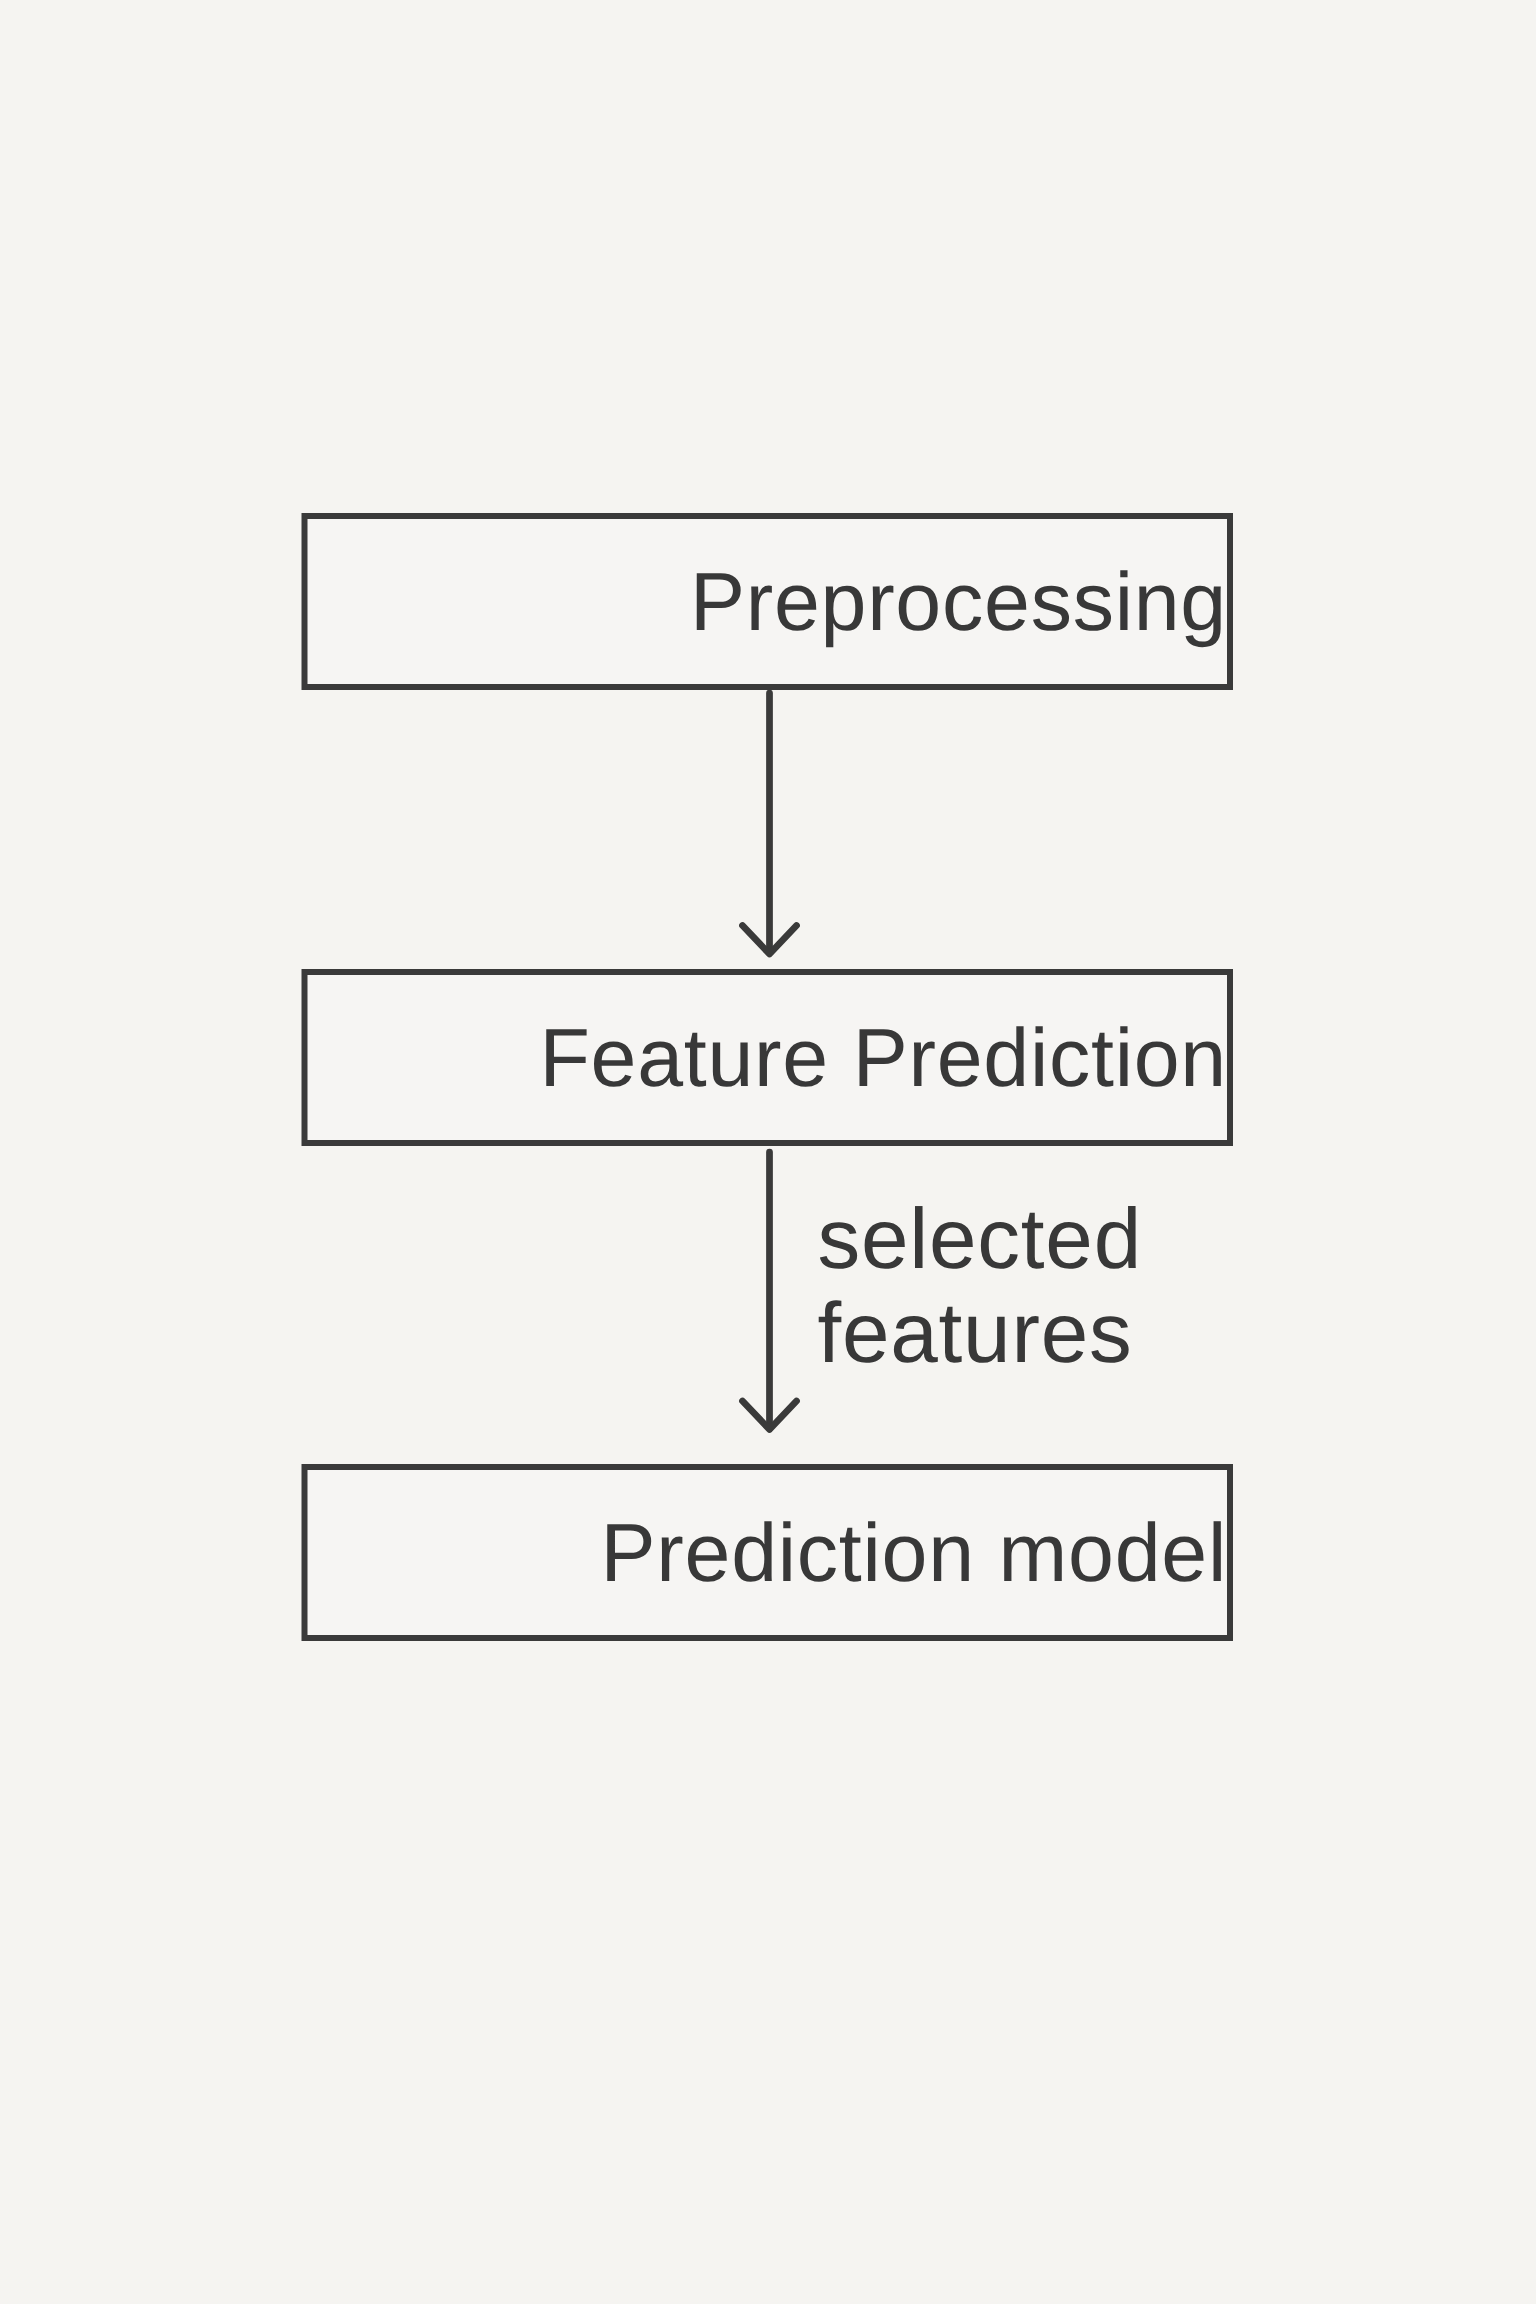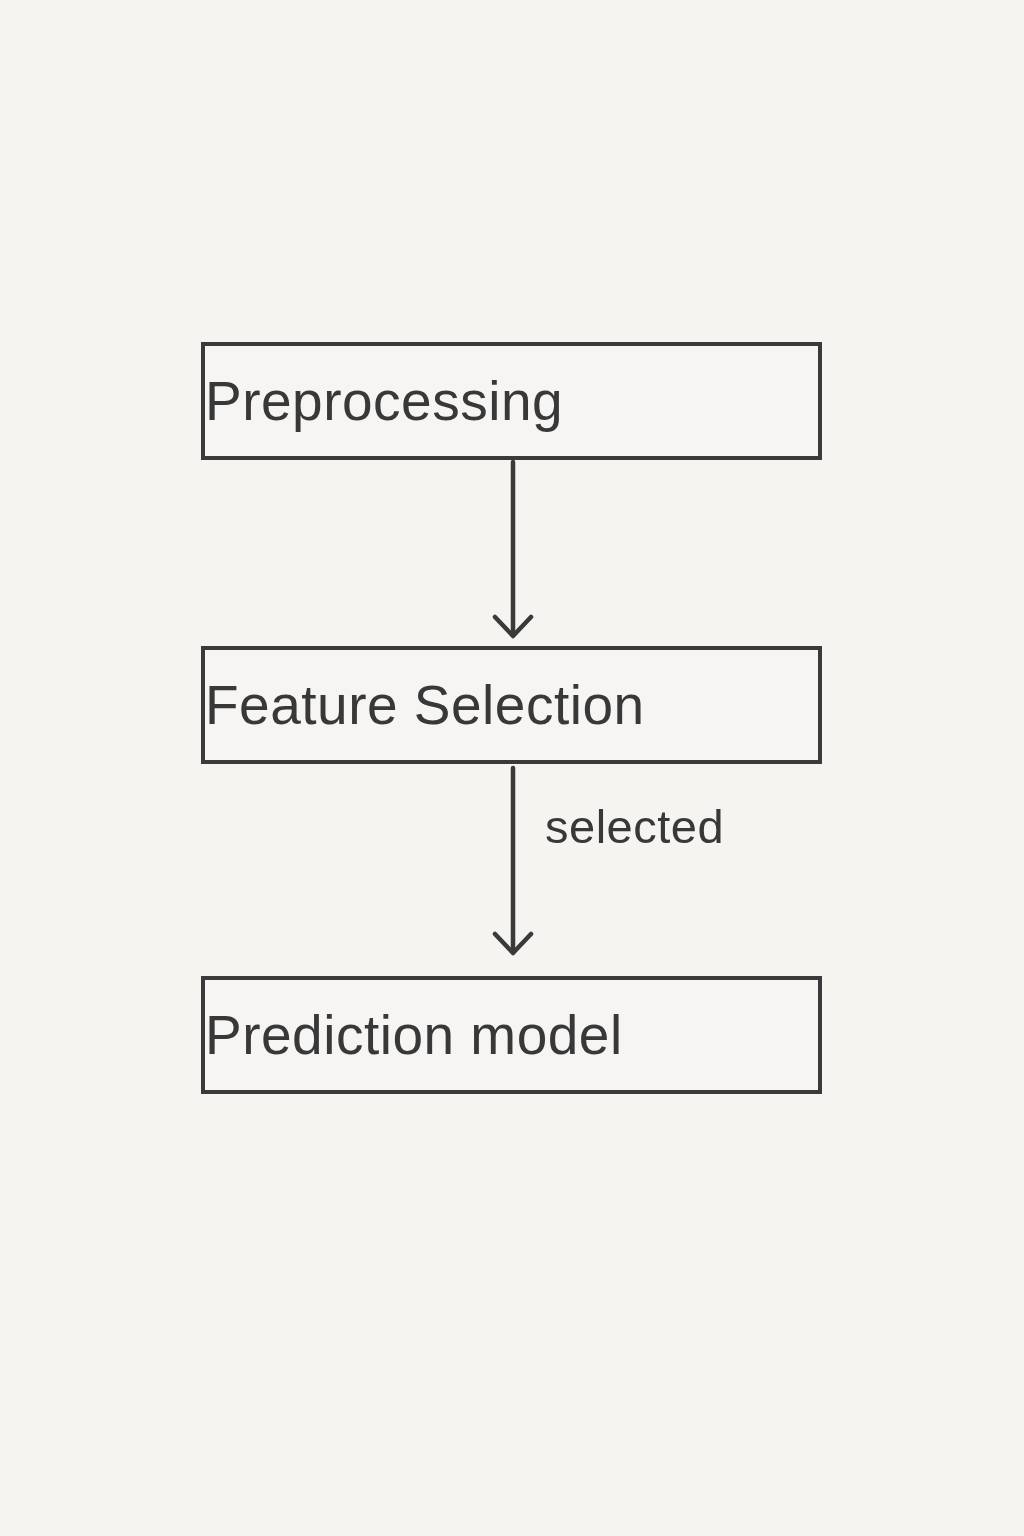--- a/index.html
+++ b/index.html
@@ -23,21 +23,21 @@
   }
   .node-box {
     position: absolute;
     left: 201px;
     width: 621px;
     height: 118px;
     border: 4px solid var(--stroke);
     background: #f6f5f3;
     display: flex;
     align-items: center;
-    justify-content: flex-start;
+    justify-content: flex-end;
   }
   .node-label {
     font-size: 55px;
     color: var(--text);
     letter-spacing: 0.5px;
     white-space: nowrap;
   }
   #node-preprocessing   { top: 342px; }
   #node-feature-selection { top: 646px; }
   #node-prediction-model  { top: 976px; }
@@ -52,21 +52,21 @@
     stroke: var(--stroke);
     stroke-width: 4.5;
     fill: none;
     stroke-linecap: round;
     stroke-linejoin: round;
   }
   .edge-label {
     position: absolute;
     left: 545px;
     top: 795px;
-    font-size: 47px;
+    font-size: 57px;
     line-height: 63px;
     color: var(--text);
     letter-spacing: 0.5px;
   }
   .edge-label span { display: block; }
 </style>
 </head>
 <body>
 
 <div class="canvas">
@@ -82,24 +82,25 @@
       <line x1="513" y1="768" x2="513" y2="951"></line>
       <path d="M 495 934 L 513 953 L 531 934"></path>
     </g>
   </svg>
 
   <div class="node-box" id="node-preprocessing">
     <div class="node-label">Preprocessing</div>
   </div>
 
   <div class="node-box" id="node-feature-selection">
-    <div class="node-label">Feature Selection</div>
+    <div class="node-label">Feature Prediction</div>
   </div>
 
   <div class="node-box" id="node-prediction-model">
     <div class="node-label">Prediction model</div>
   </div>
 
   <div class="edge-label">
     <span>selected</span>
+    <span>features</span>
   </div>
 
 </div>
 
 </body></html>

